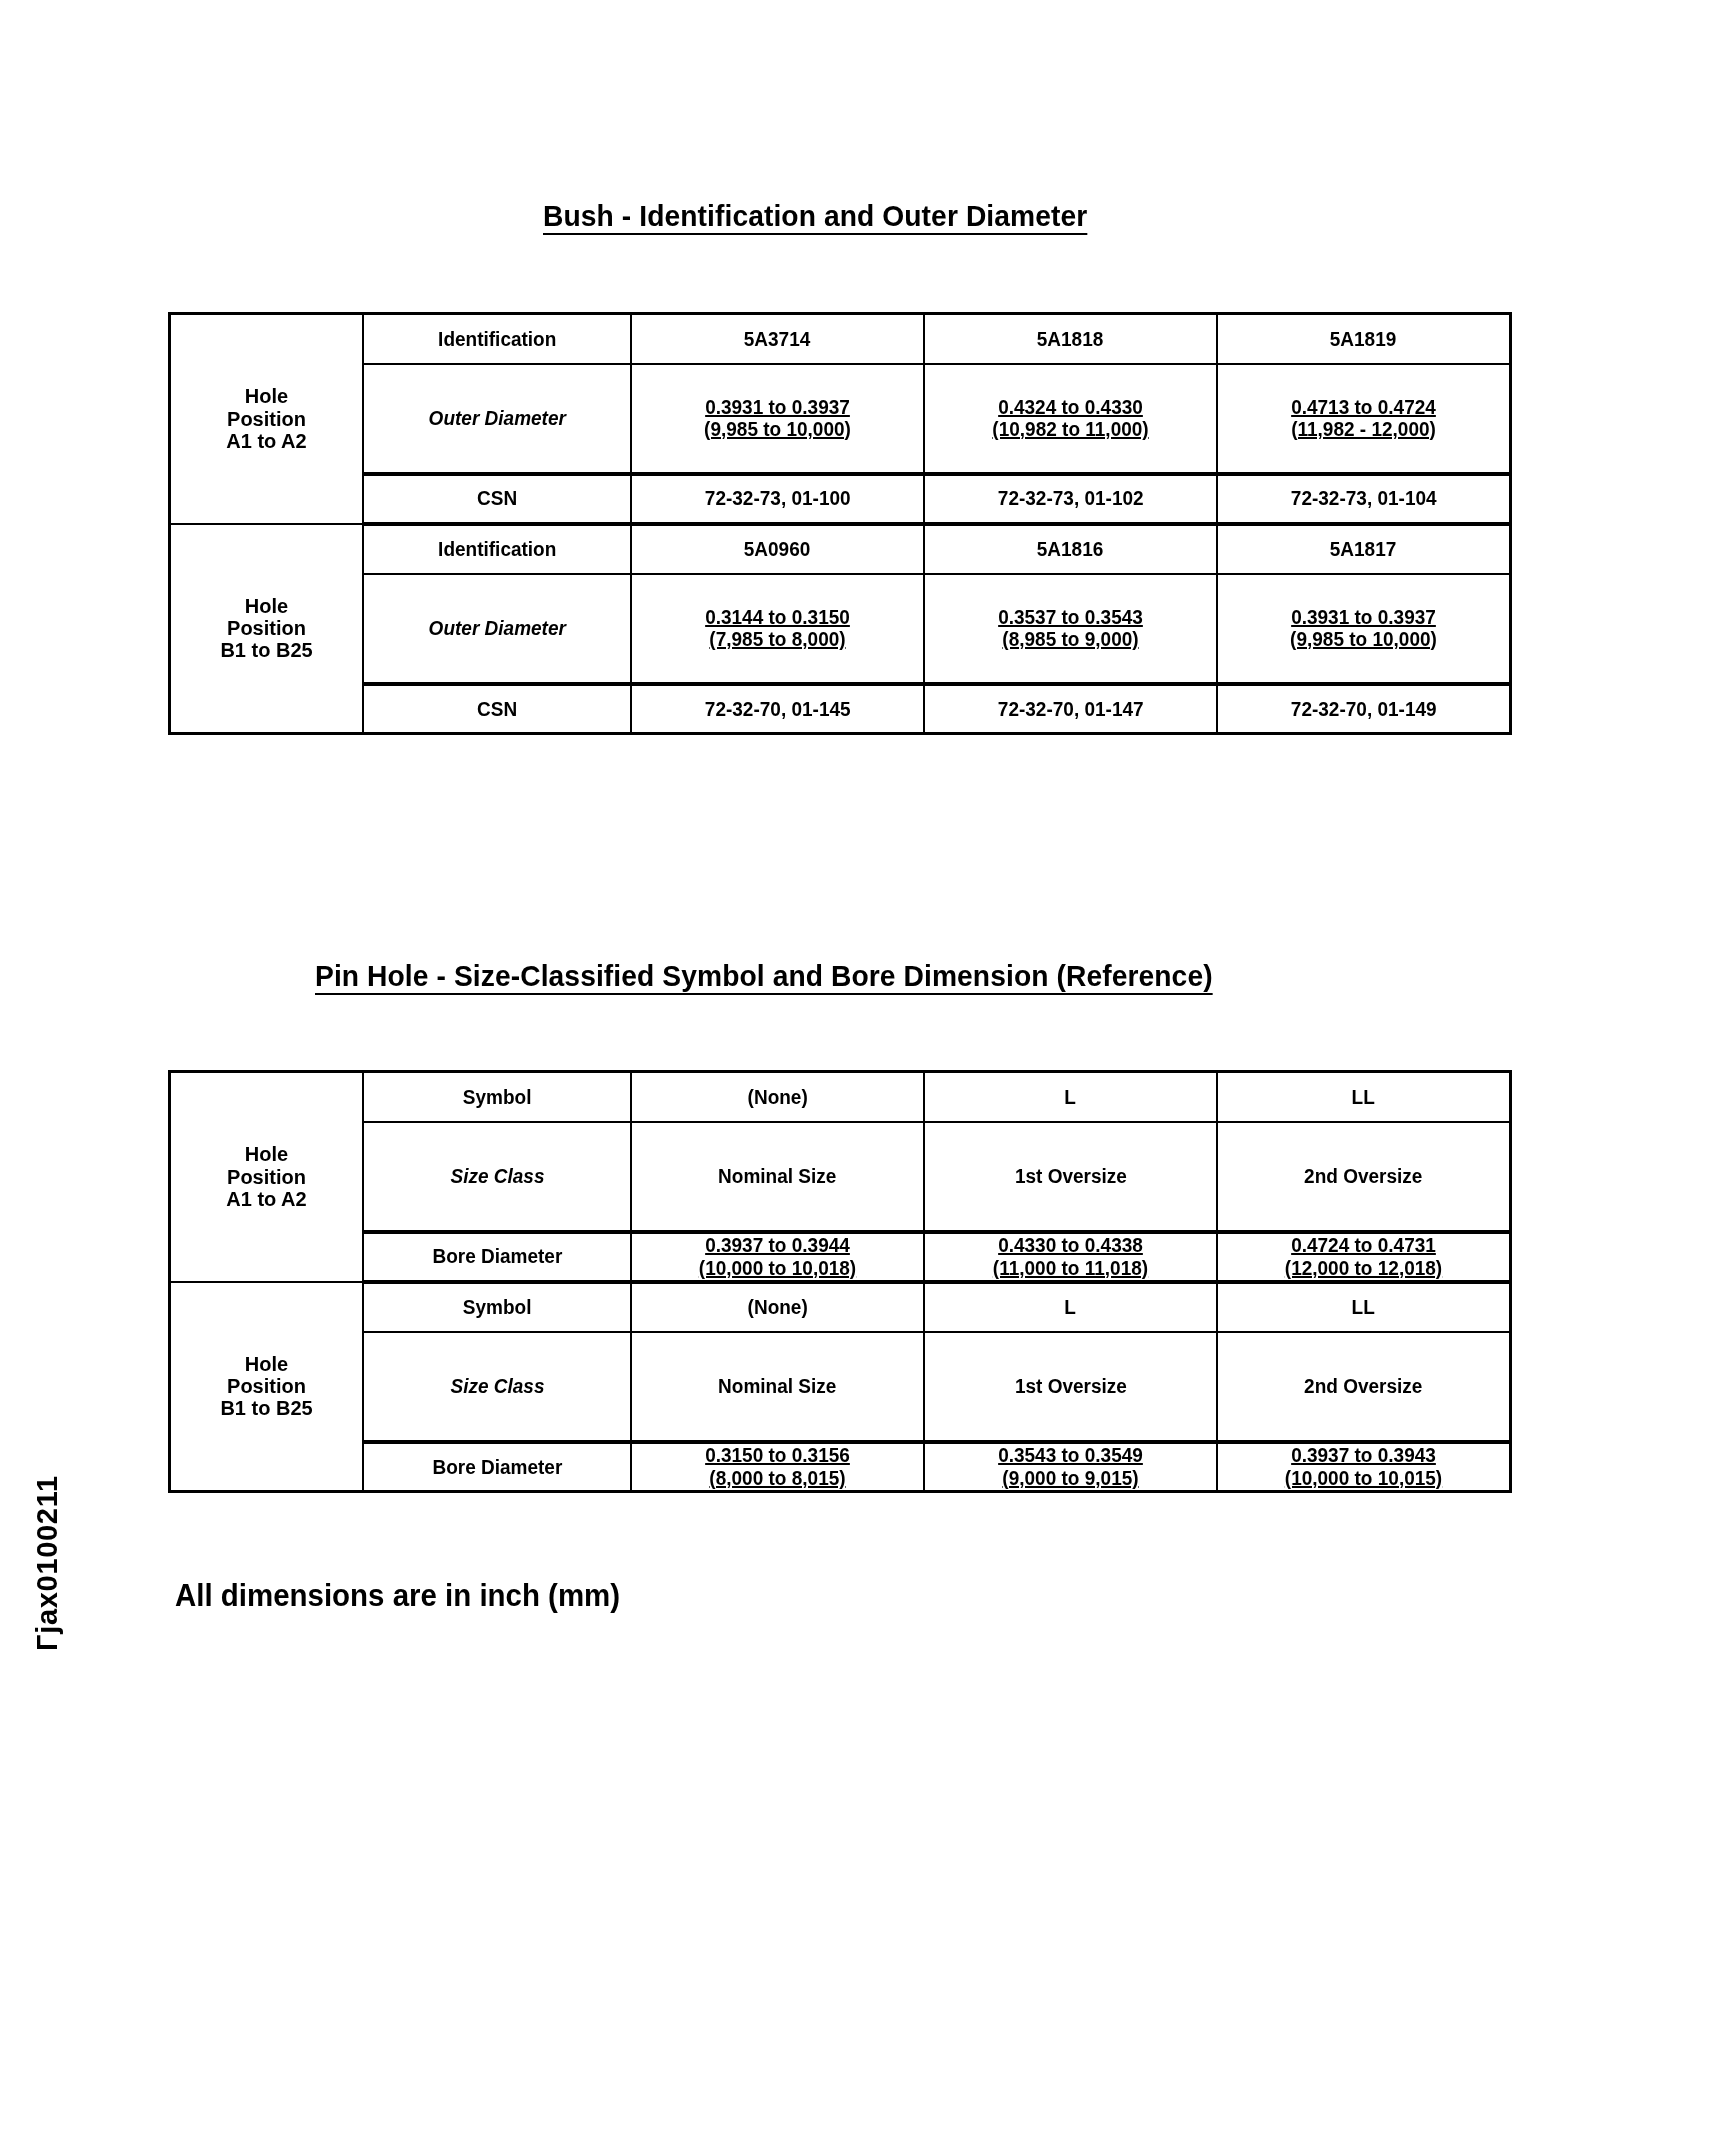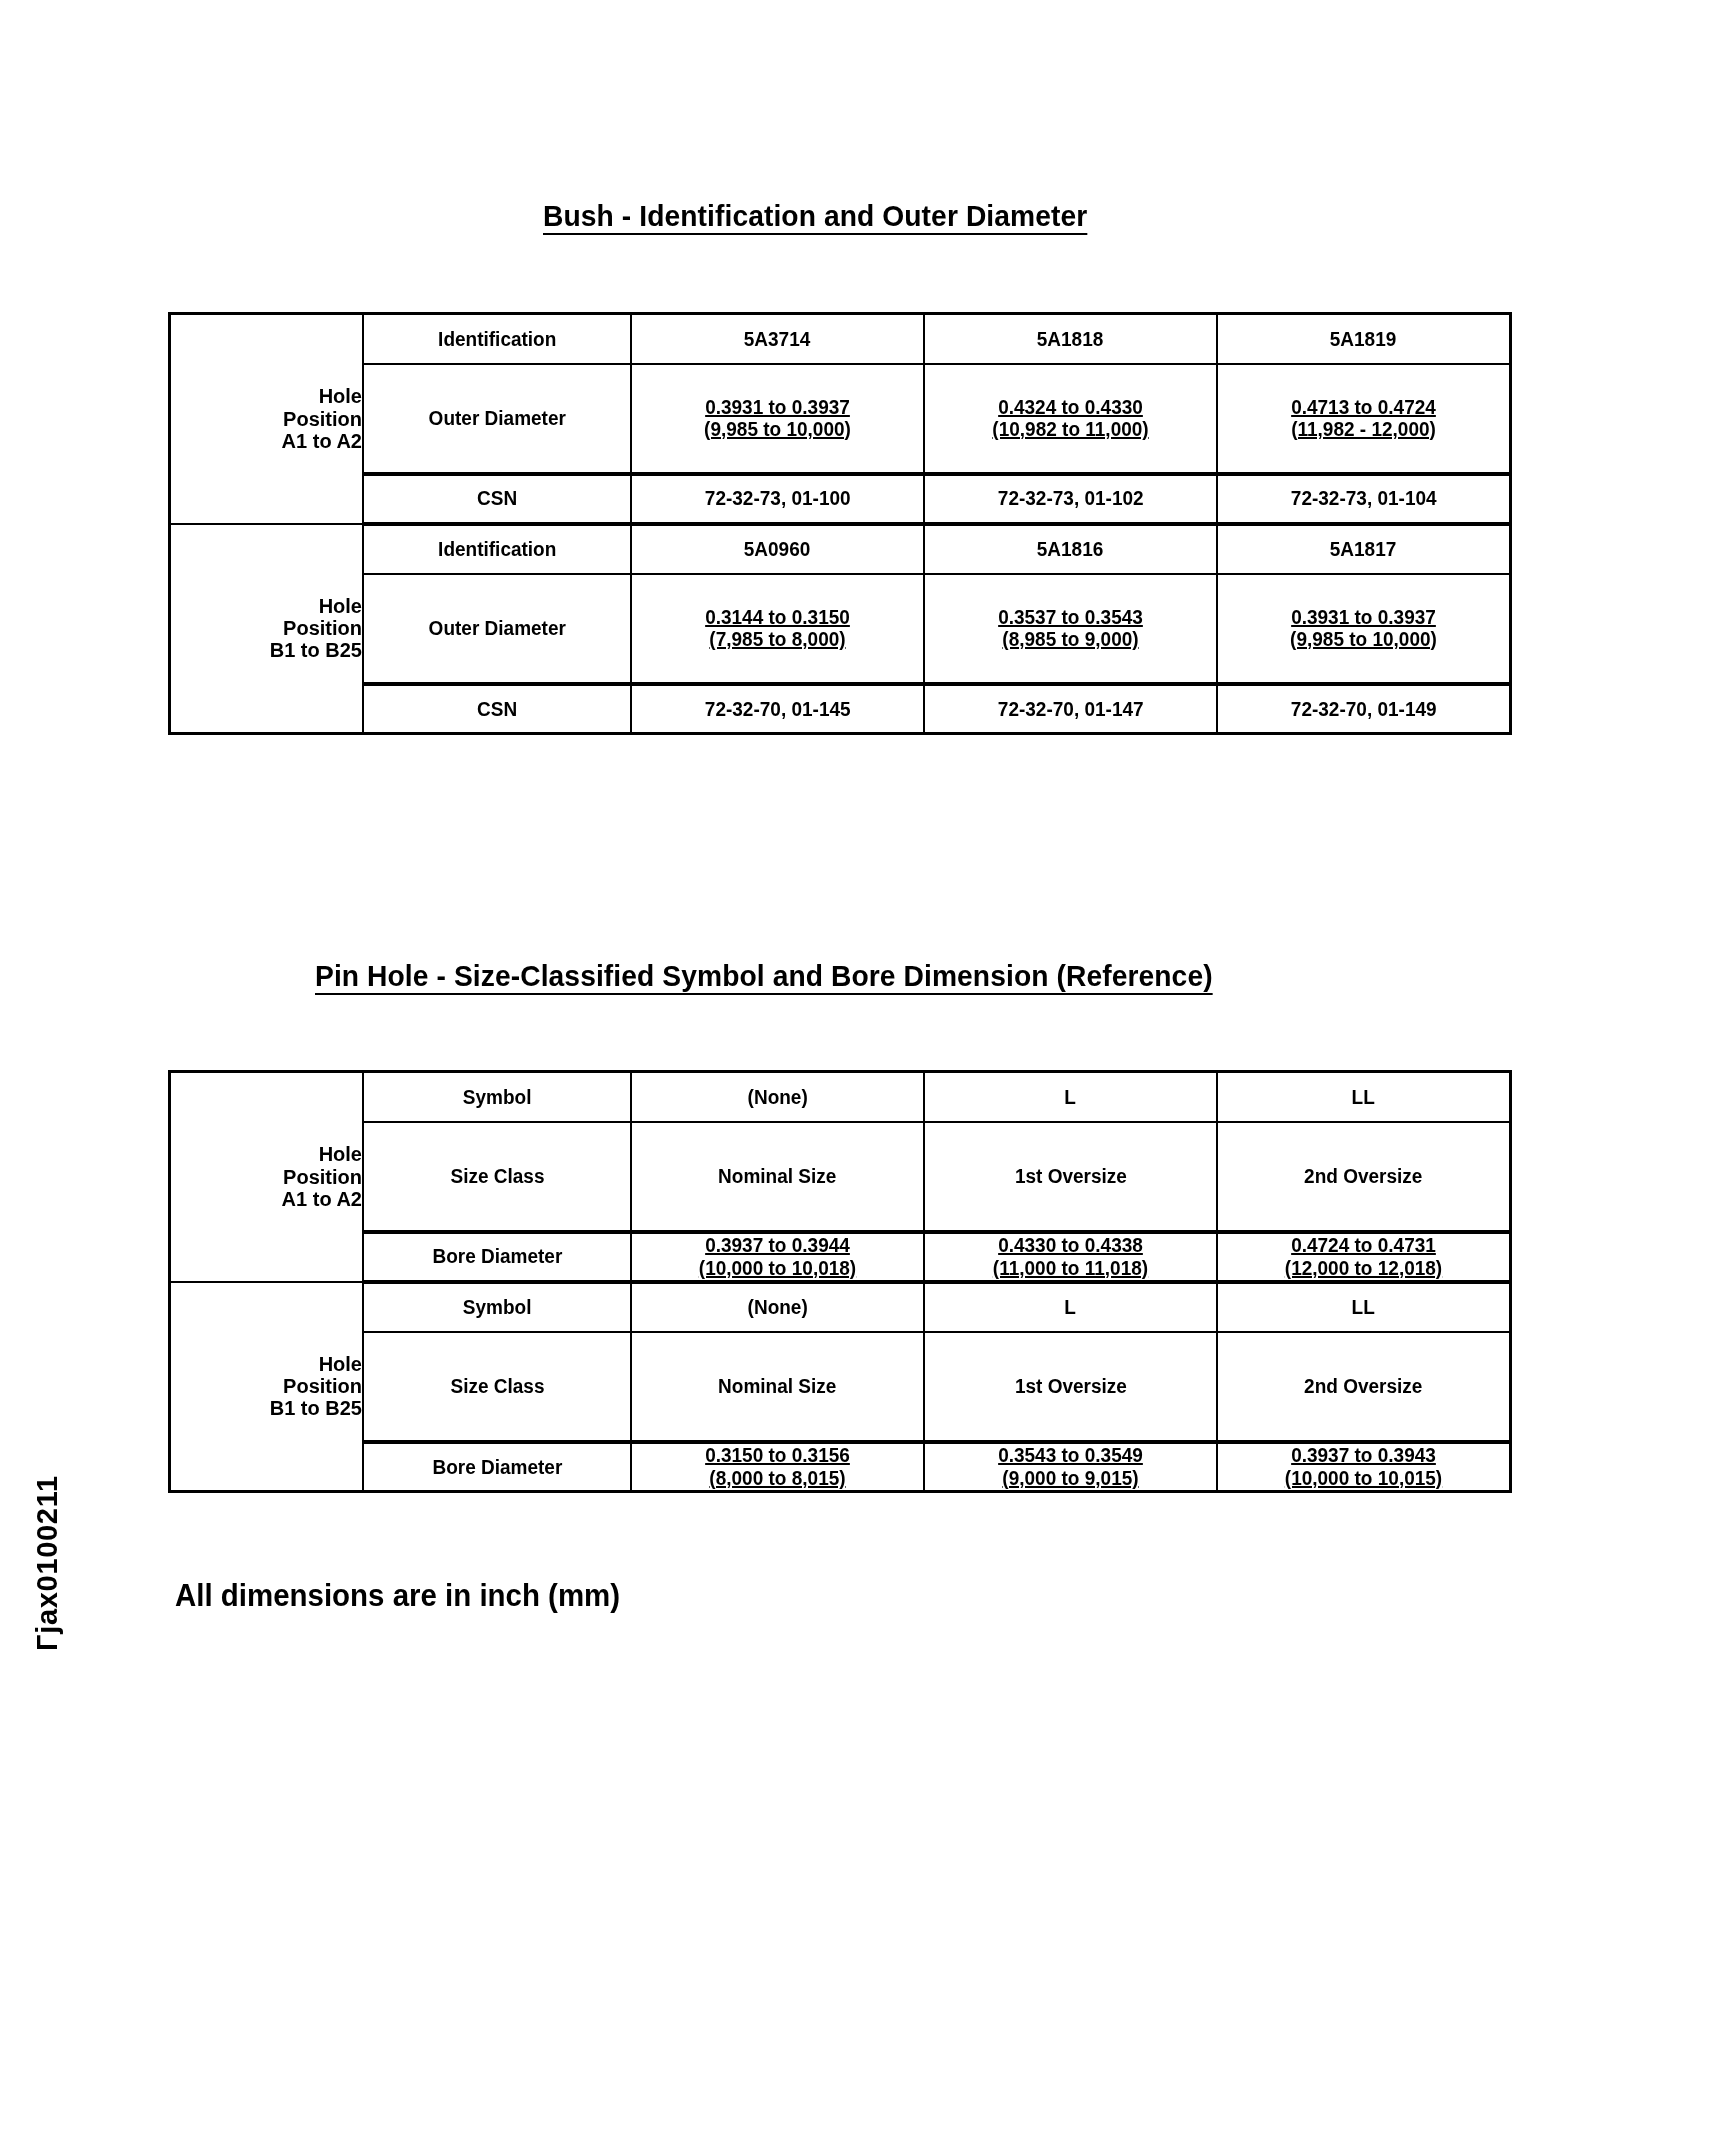--- a/index.html
+++ b/index.html
@@ -67,34 +67,34 @@
   .group-end td { border-bottom: 4.6px solid #000; }
   
   .band-end td  { border-bottom: 4.6px solid #000; }
 
   
   .pos-cell {
     vertical-align: top;
     padding-top: 9px;
     line-height: 1.38;
   }
-  .pos-cell .pos-line { display: block; text-align: right; }
+  .pos-cell .pos-line { display: block; }
 
   
   .row-h-ident { height: 50px; }
   .row-h-dim   { height: 110px; }
   .row-h-csn   { height: 50px; }
 
   .dim-cell {
     line-height: 1.55;
     padding-top: 2.6px;
     text-decoration: underline;
   }
   .dim-cell .dim-line { display: block; }
-  .label-top { vertical-align: top; padding-top: 9px; }
+  .label-top { vertical-align: top; padding-top: 9px; font-style: italic; }
 
   
   .cond { display: inline-block; transform: scaleX(0.95); transform-origin: center; }
 
   
   #footer-note {
     position: absolute;
     left: 175px;
     top: 1578px;
     font-size: 31px;

